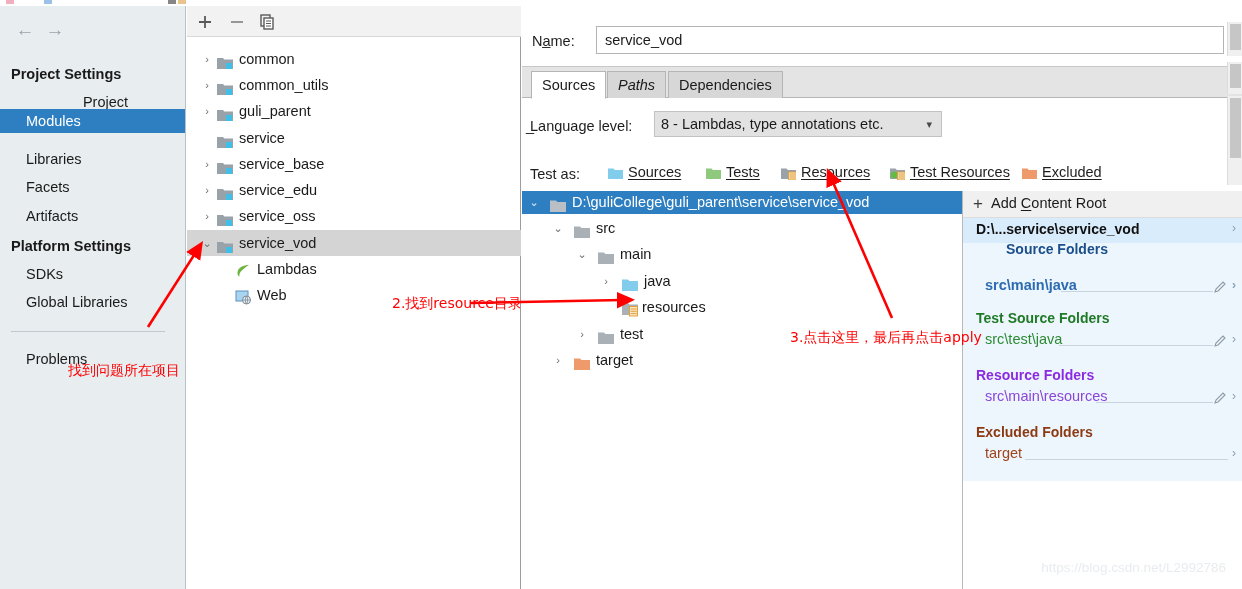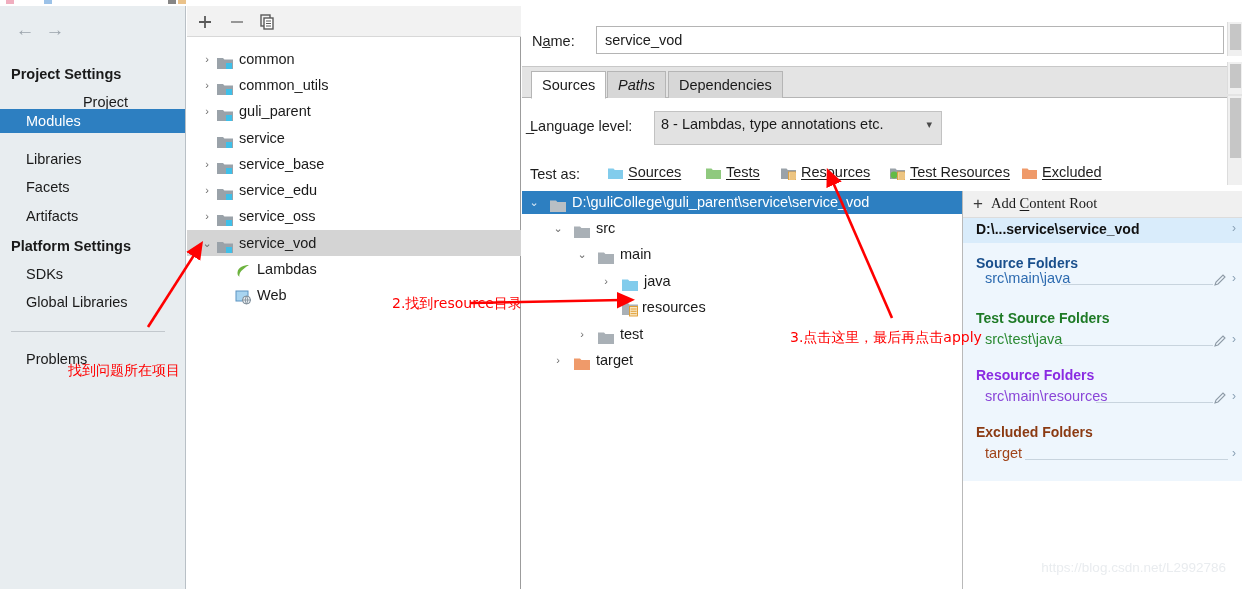--- a/index.html
+++ b/index.html
@@ -88,21 +88,21 @@
   .tab {
     position:absolute; top:4px; height:27px; line-height:26px; padding:0 10px;
     font-size:14.5px; color:#1a1a1a; background:#d7d7d7;
     border:1px solid #b5b5b5; border-bottom:none; cursor:pointer; white-space:nowrap;
   }
   .tab.active { background:#ffffff; border-bottom:1px solid #ffffff; height:28px; }
 
   
   #langlabel { position:absolute; left:8px; top:112px; font-size:14.5px; }
   #langcombo {
-    position:absolute; left:132px; top:105px; width:288px; height:34px;
+    position:absolute; left:132px; top:105px; width:288px; height:26px;
     background:#e2e2e2; border:1px solid #c2c2c2;
   }
   #langvalue { position:absolute; left:6px; top:4px; font-size:14.5px; color:#1a1a1a; white-space:nowrap; }
   #langchev { position:absolute; right:9px; top:6px; font-size:11px; color:#4a4a4a; }
 
   
   #marklabel { position:absolute; left:8px; top:160px; font-size:14.5px; }
   .markbtn { position:absolute; top:158px; height:20px; font-size:14.5px; white-space:nowrap; cursor:pointer; }
   .markbtn .mi { position:absolute; left:0; top:3px; width:15px; height:13px; }
   .markbtn .mt { position:absolute; left:20px; top:0; text-decoration:underline; text-underline-offset:2px; }
@@ -129,21 +129,21 @@
   
   #rootpanel {
     position:absolute; left:441px; top:185px; width:279px; height:290px;
     background:#eef6fd;
   }
   #addroot {
     position:absolute; left:0; top:0; width:279px; height:27px;
     background:#f0f0f0; border-bottom:1px solid #dcdcdc; cursor:pointer;
   }
   #addroot .plus { position:absolute; left:10px; top:3px; font-size:17px; color:#3a3a3a; }
-  #addroot .txt  { position:absolute; left:28px; top:4px; font-size:14.5px; color:#1a1a1a;font-family:Liberation Serif, serif; }
+  #addroot .txt  { position:absolute; left:28px; top:4px; font-size:14.5px; color:#1a1a1a; }
   #addroot .txt u { text-underline-offset:2px; }
 
   #rootheader {
     position:absolute; left:0; top:27px; width:279px; height:25px; background:#d9ecfb;
   }
   #rootheader .rt { position:absolute; left:13px; top:3px; font-size:14px; font-weight:bold; color:#111; }
   #rootheader .rchev { position:absolute; right:6px; top:3px; font-size:12px; color:#8aa0b4; }
 
   .rgrouphead { position:absolute; left:13px; font-size:14px; font-weight:bold; white-space:nowrap; }
   .rentry { position:absolute; left:0; width:279px; height:22px; }
@@ -474,22 +474,22 @@
     <div id="addroot">
       <span class="plus">+</span>
       <span class="txt"><span>Add </span><u>C</u><span>ontent Root</span></span>
     </div>
 
     <div id="rootheader">
       <span class="rt">D:\...service\service_vod</span>
       <span class="rchev">›</span>
     </div>
 
-    <div class="rgrouphead" style="top:64px;color:#1a4f8c;">Source Folders</div>
-    <div class="rentry" style="top:79px;">
+    <div class="rgrouphead" style="top:50px;color:#1a4f8c;margin-left:30px;">Source Folders</div>
+    <div class="rentry" style="top:86px;font-weight:bold;">
       <span class="rlbl" style="color:#2d6bb0;">src\main\java</span>
       <span class="rline" style="left:98px;width:152px;"></span>
       <span class="rpen" style="left:250px;">
         <svg viewBox="0 0 14 14" width="14" height="14">
             <path d="M2 12l1-3 7-7 2 2-7 7z" fill="none" stroke="#8d9aa6" stroke-width="1.1"></path>
           </svg>
       </span>
       <span class="rchev">›</span>
     </div>
 

